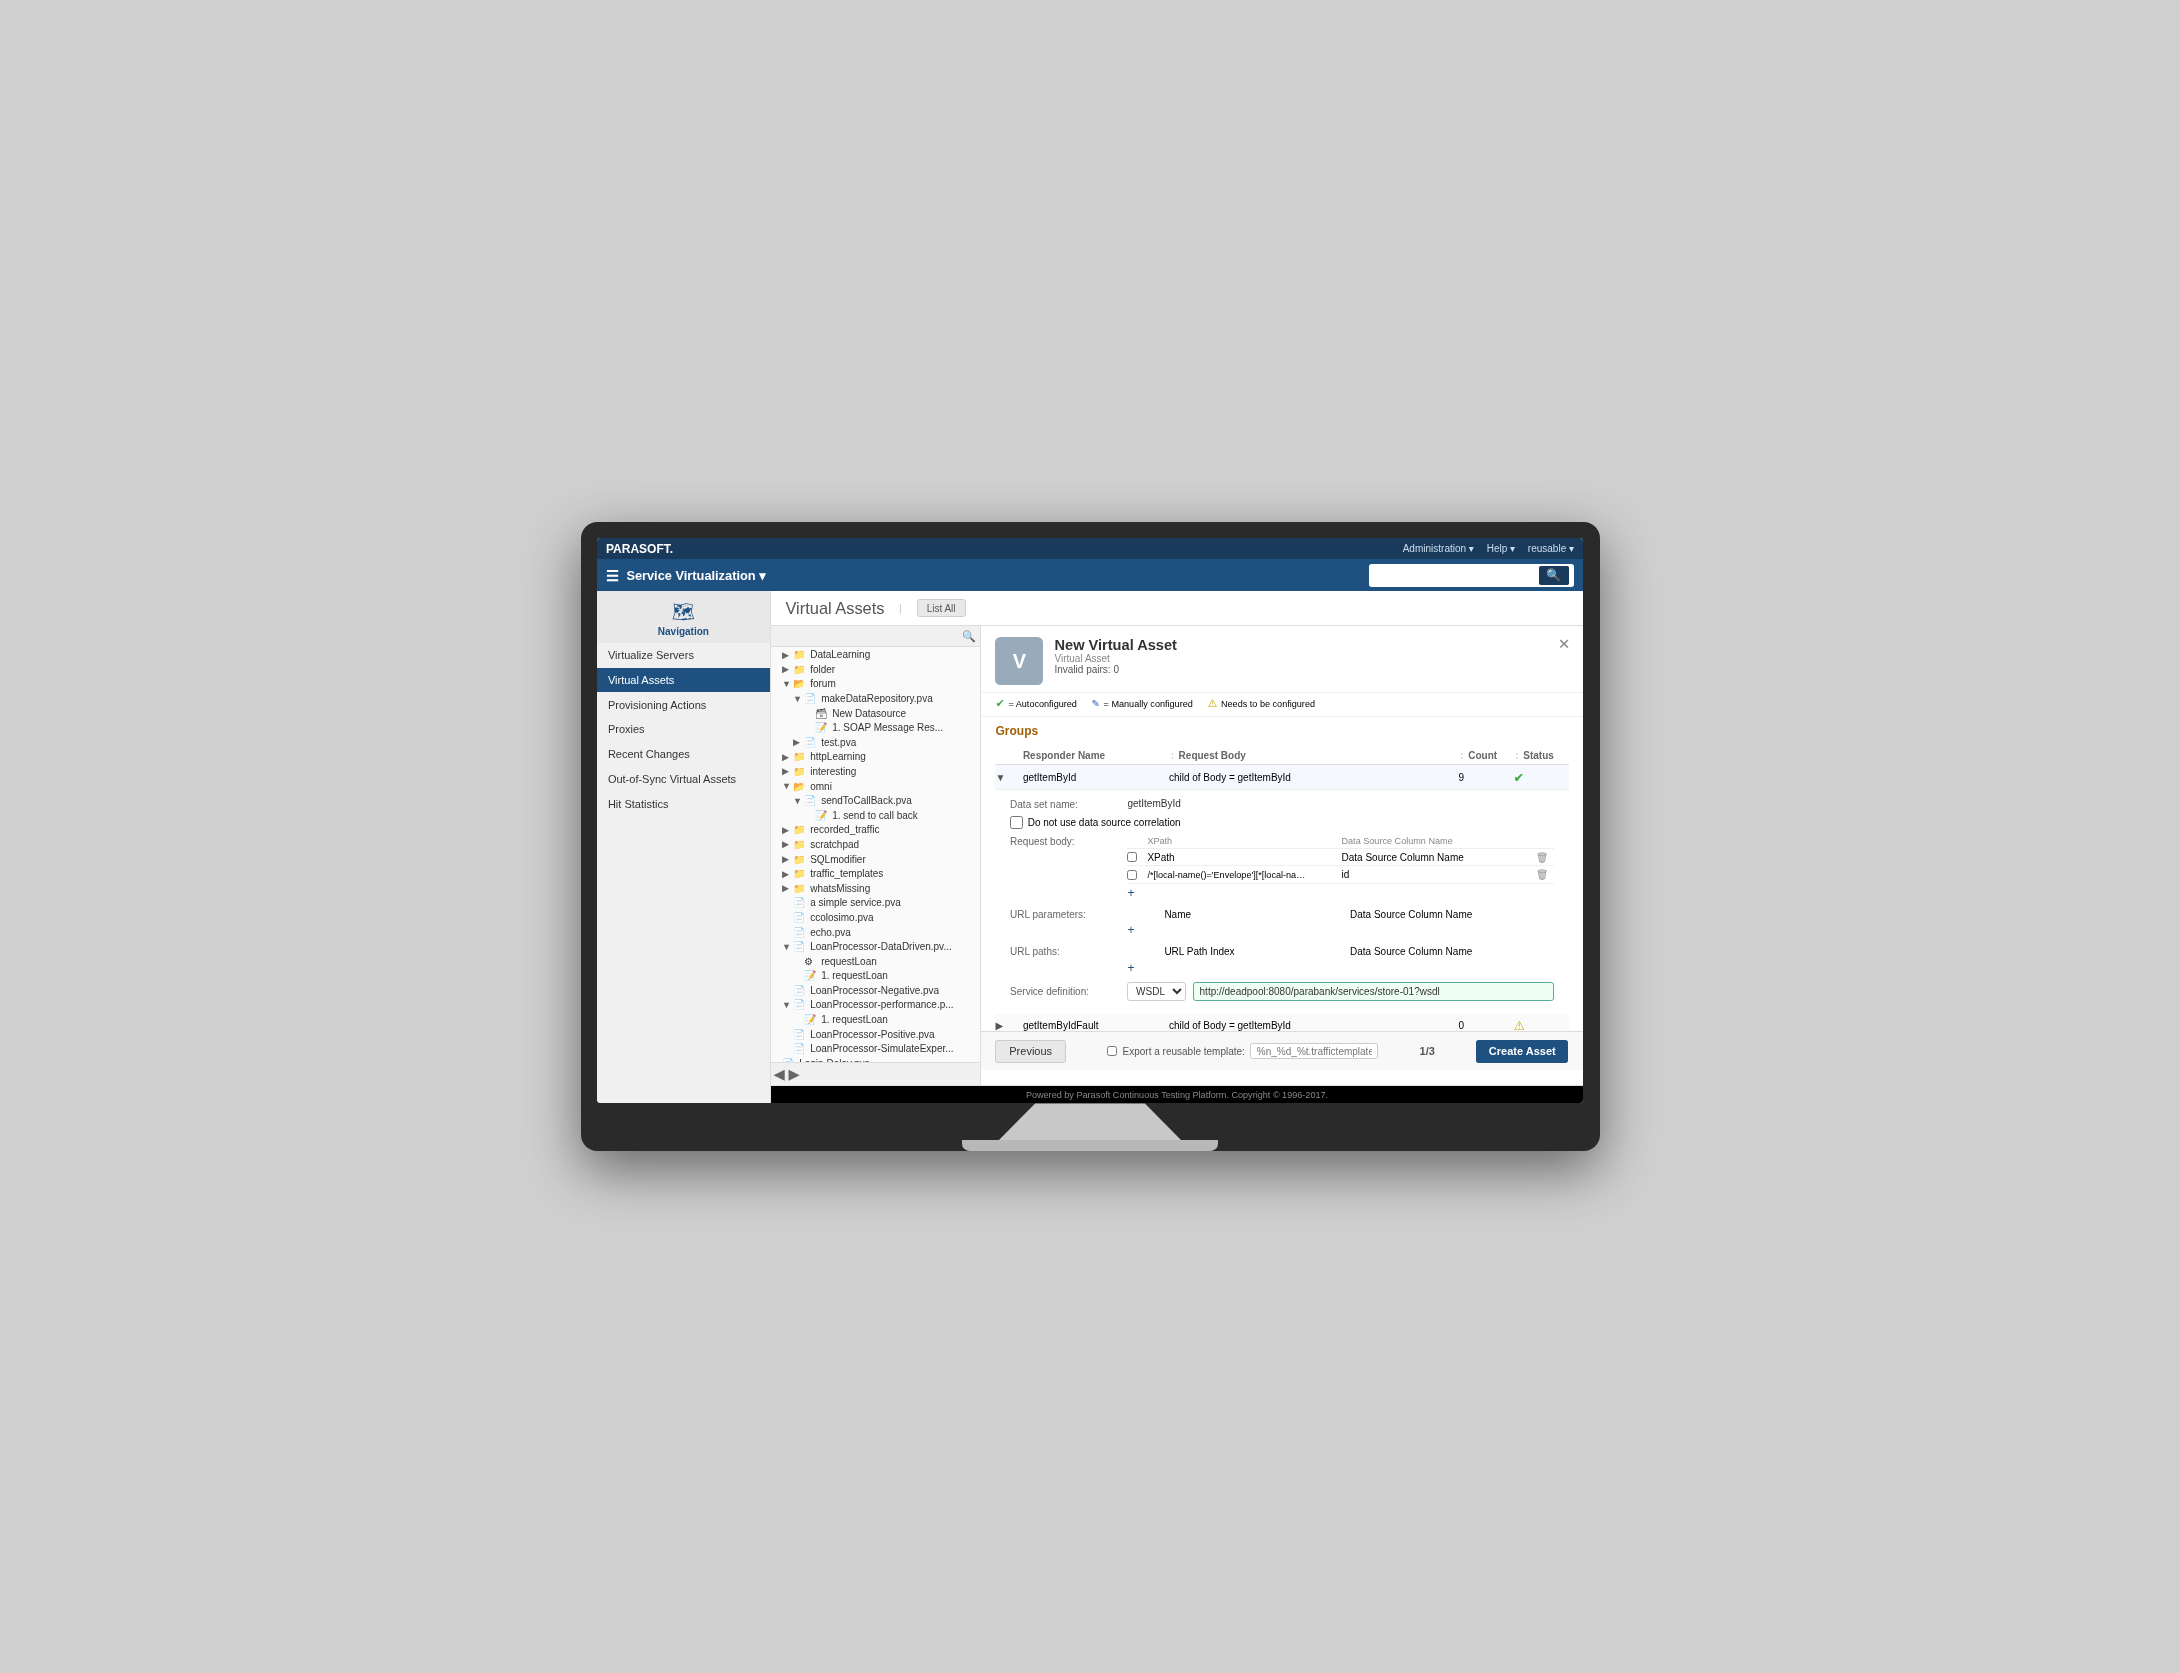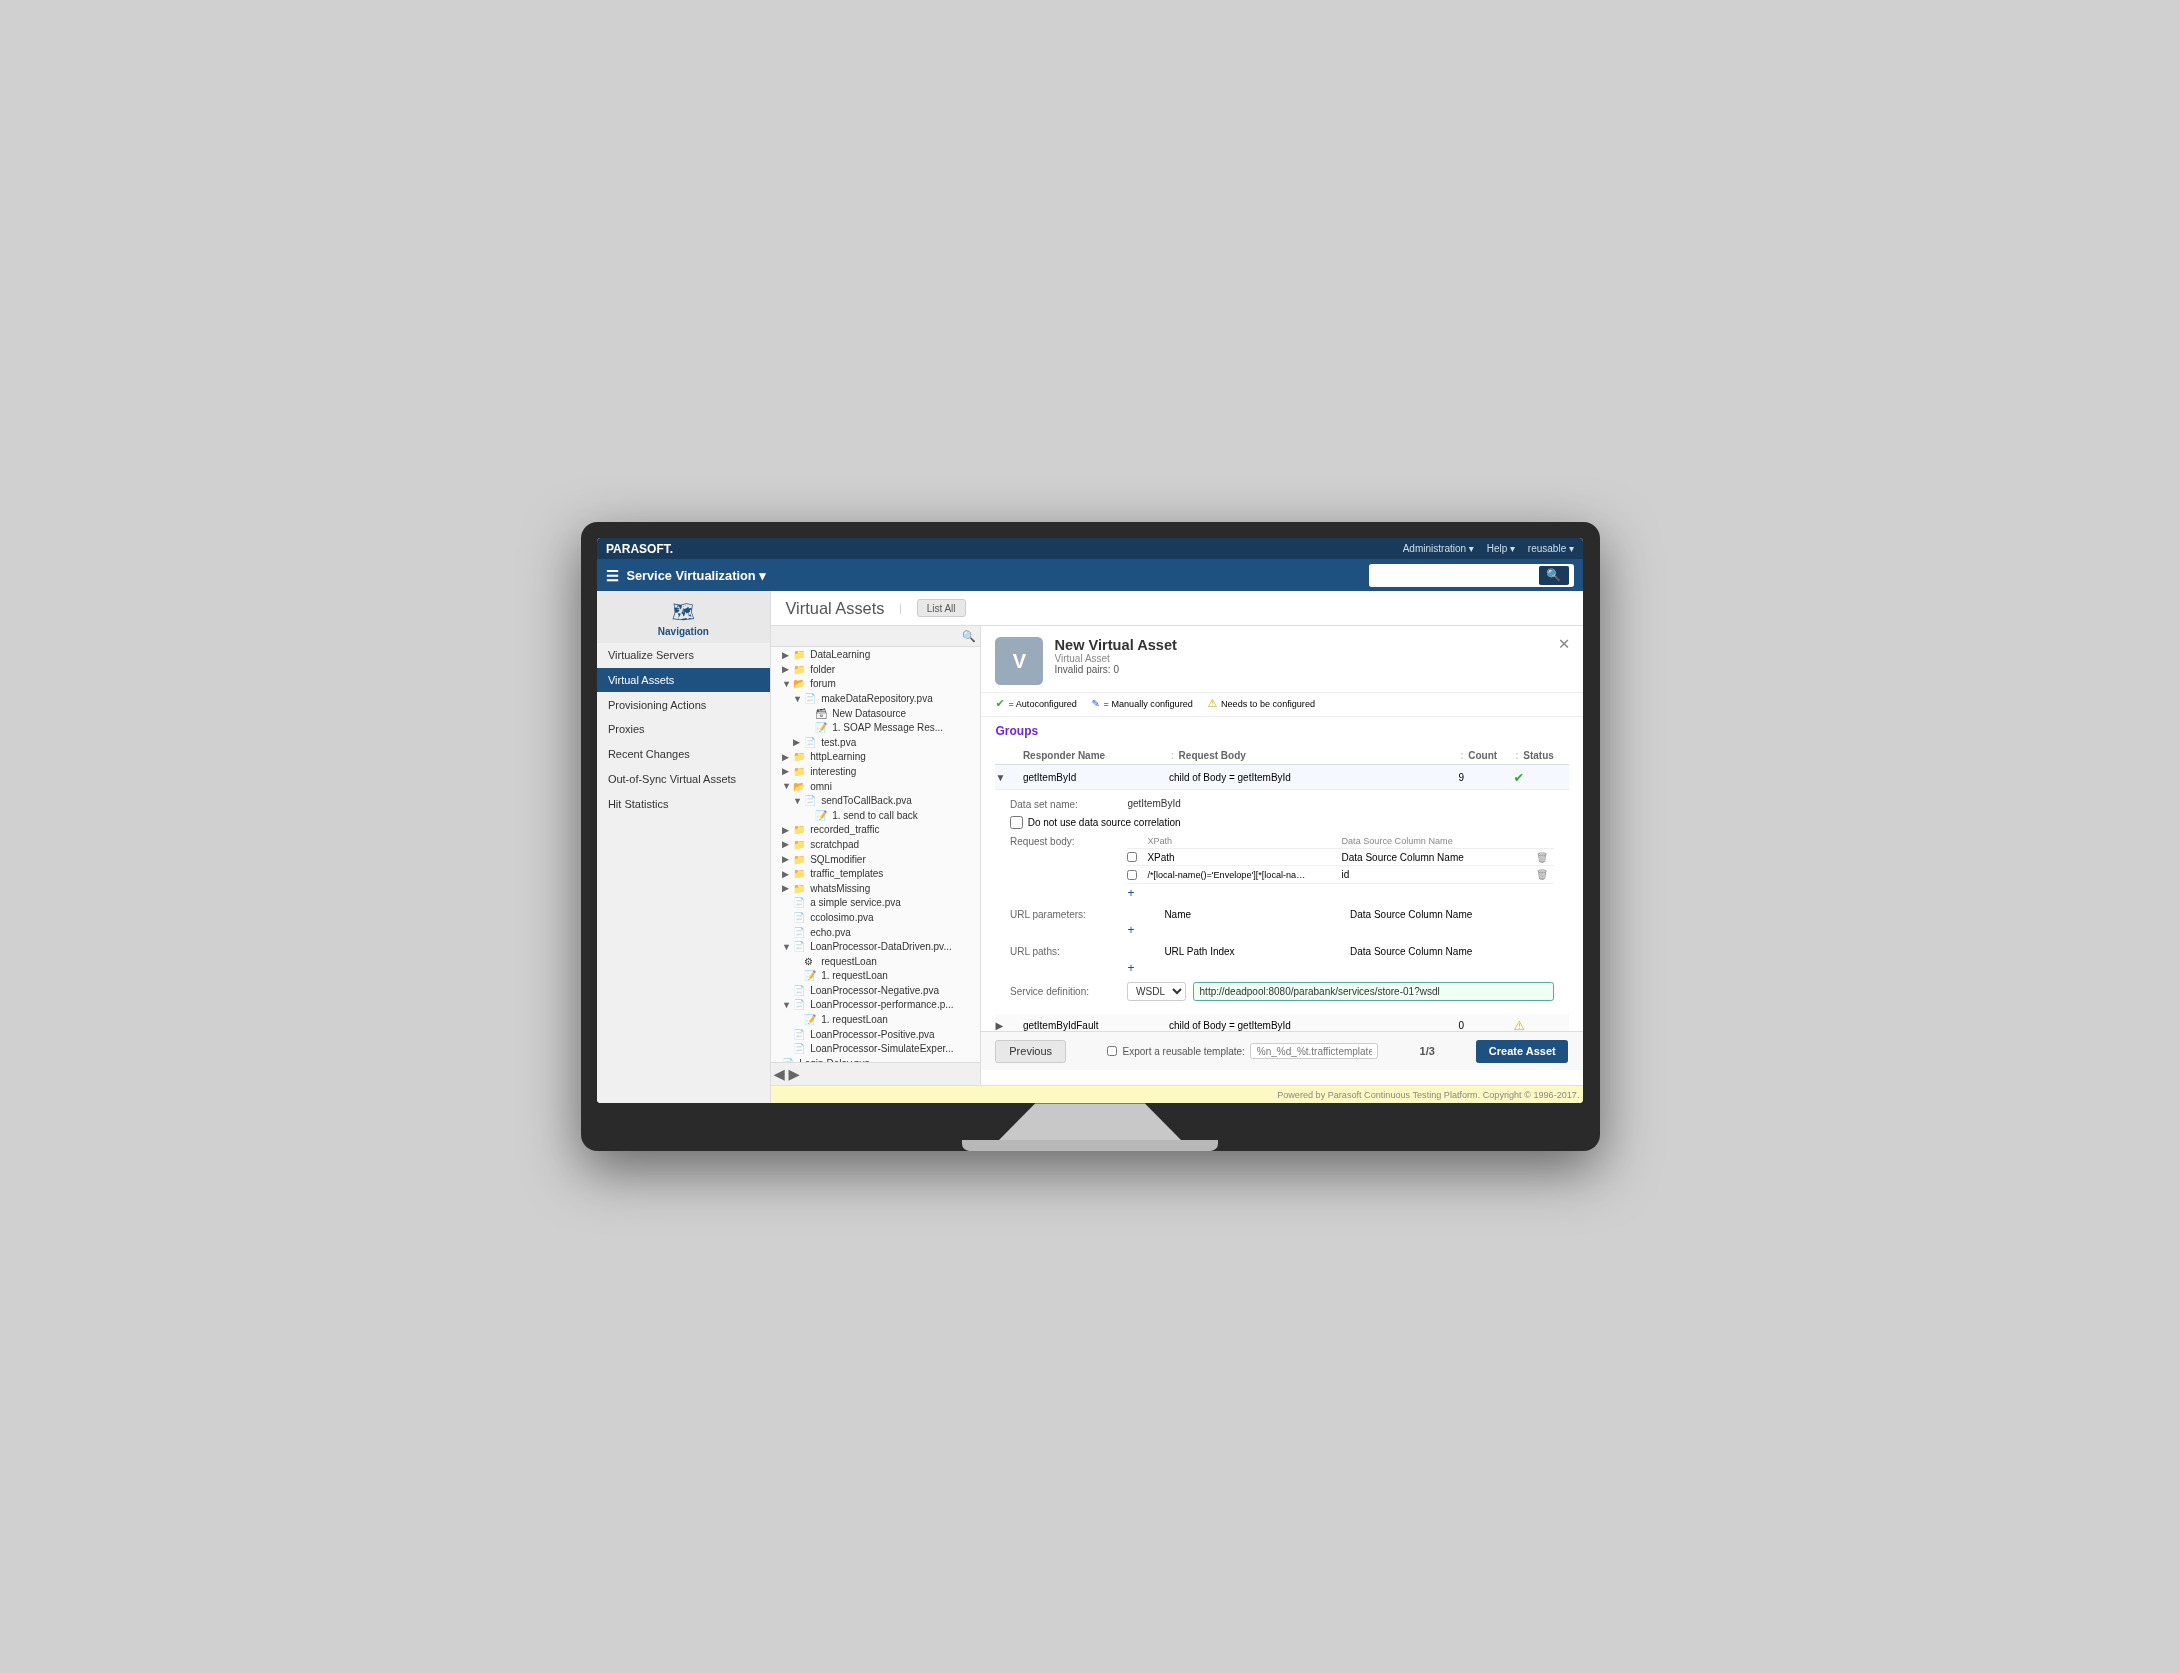--- a/index.html
+++ b/index.html
@@ -301,21 +301,21 @@
     .legend-edit-blue { color: #36c; font-size: 10px; }
     .legend-warn-yellow { color: #ca0; font-size: 11px; }
 
     
     .groups-section {
       padding: 7.3px 14.6px;
     }
     .groups-title {
       font-size: 12px;
       font-weight: bold;
-      color: #6d28d9;
+      color: #a16207;
       margin-bottom: 5.5px;
     }
 
     
     .responder-table-header {
       display: grid;
       grid-template-columns: 27.4px 146px 1fr 55px 55px;
       border-bottom: 0.9px solid #ddd;
       padding: 3.7px 0;
       font-size: 10px;
@@ -470,23 +470,23 @@
       color: #fff;
       border: none;
       border-radius: 2.7px;
       padding: 5.5px 12.8px;
       cursor: pointer;
       font-size: 11px;
       font-weight: bold;
     }
 
     .footer-bar {
-      background: #fef9c3;
+      background: #000000;
       border-top: 0.9px solid #e0e0e0;
-      text-align: right;
+      text-align: center;
       font-size: 9.1px;
       color: #888;
       padding: 3.7px;
     }
 
     
     ::-webkit-scrollbar { width: 5.5px; height: 5.5px; }
     ::-webkit-scrollbar-track { background: #f0f0f0; }
     ::-webkit-scrollbar-thumb { background: #bbb; border-radius: 2.7px; }
 

